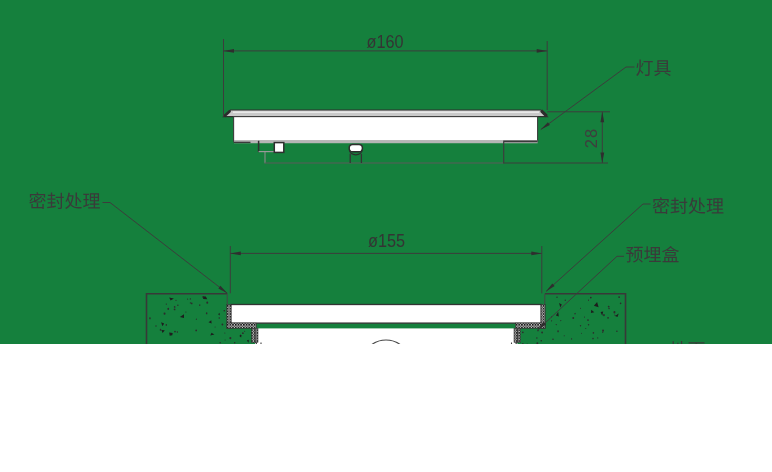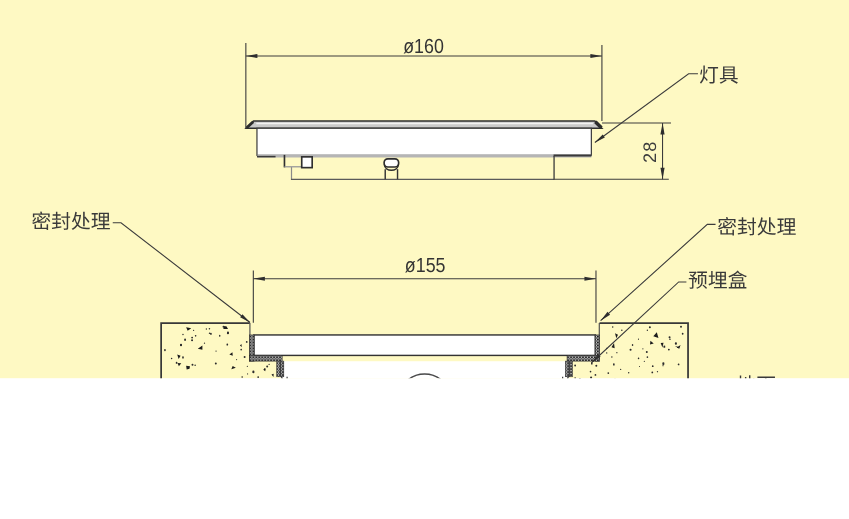--- a/index.html
+++ b/index.html
@@ -1,14 +1,14 @@
 <!DOCTYPE html>
 <html><head><meta charset="utf-8"><style>
 html,body{margin:0;padding:0;background:#ffffff;}
-#wrap{position:relative;width:772px;height:344px;background:#fef9c3;overflow:hidden;}
+#wrap{position:relative;width:772px;height:344px;background:#15803d;overflow:hidden;}
 </style></head><body>
 
 <div id="wrap">
 <svg width="772" height="472" viewBox="0 0 772 472" xmlns="http://www.w3.org/2000/svg">
 <defs>
         <pattern id="hat" width="2.7" height="2.7" patternUnits="userSpaceOnUse">
           <rect width="2.7" height="2.7" fill="#d8d8d8"></rect>
           <rect x="0" y="0" width="1.65" height="1.65" fill="#0d0d0d"></rect>
           <rect x="1.65" y="1.65" width="1.55" height="1.55" fill="#1d1d1d"></rect>
         </pattern>

